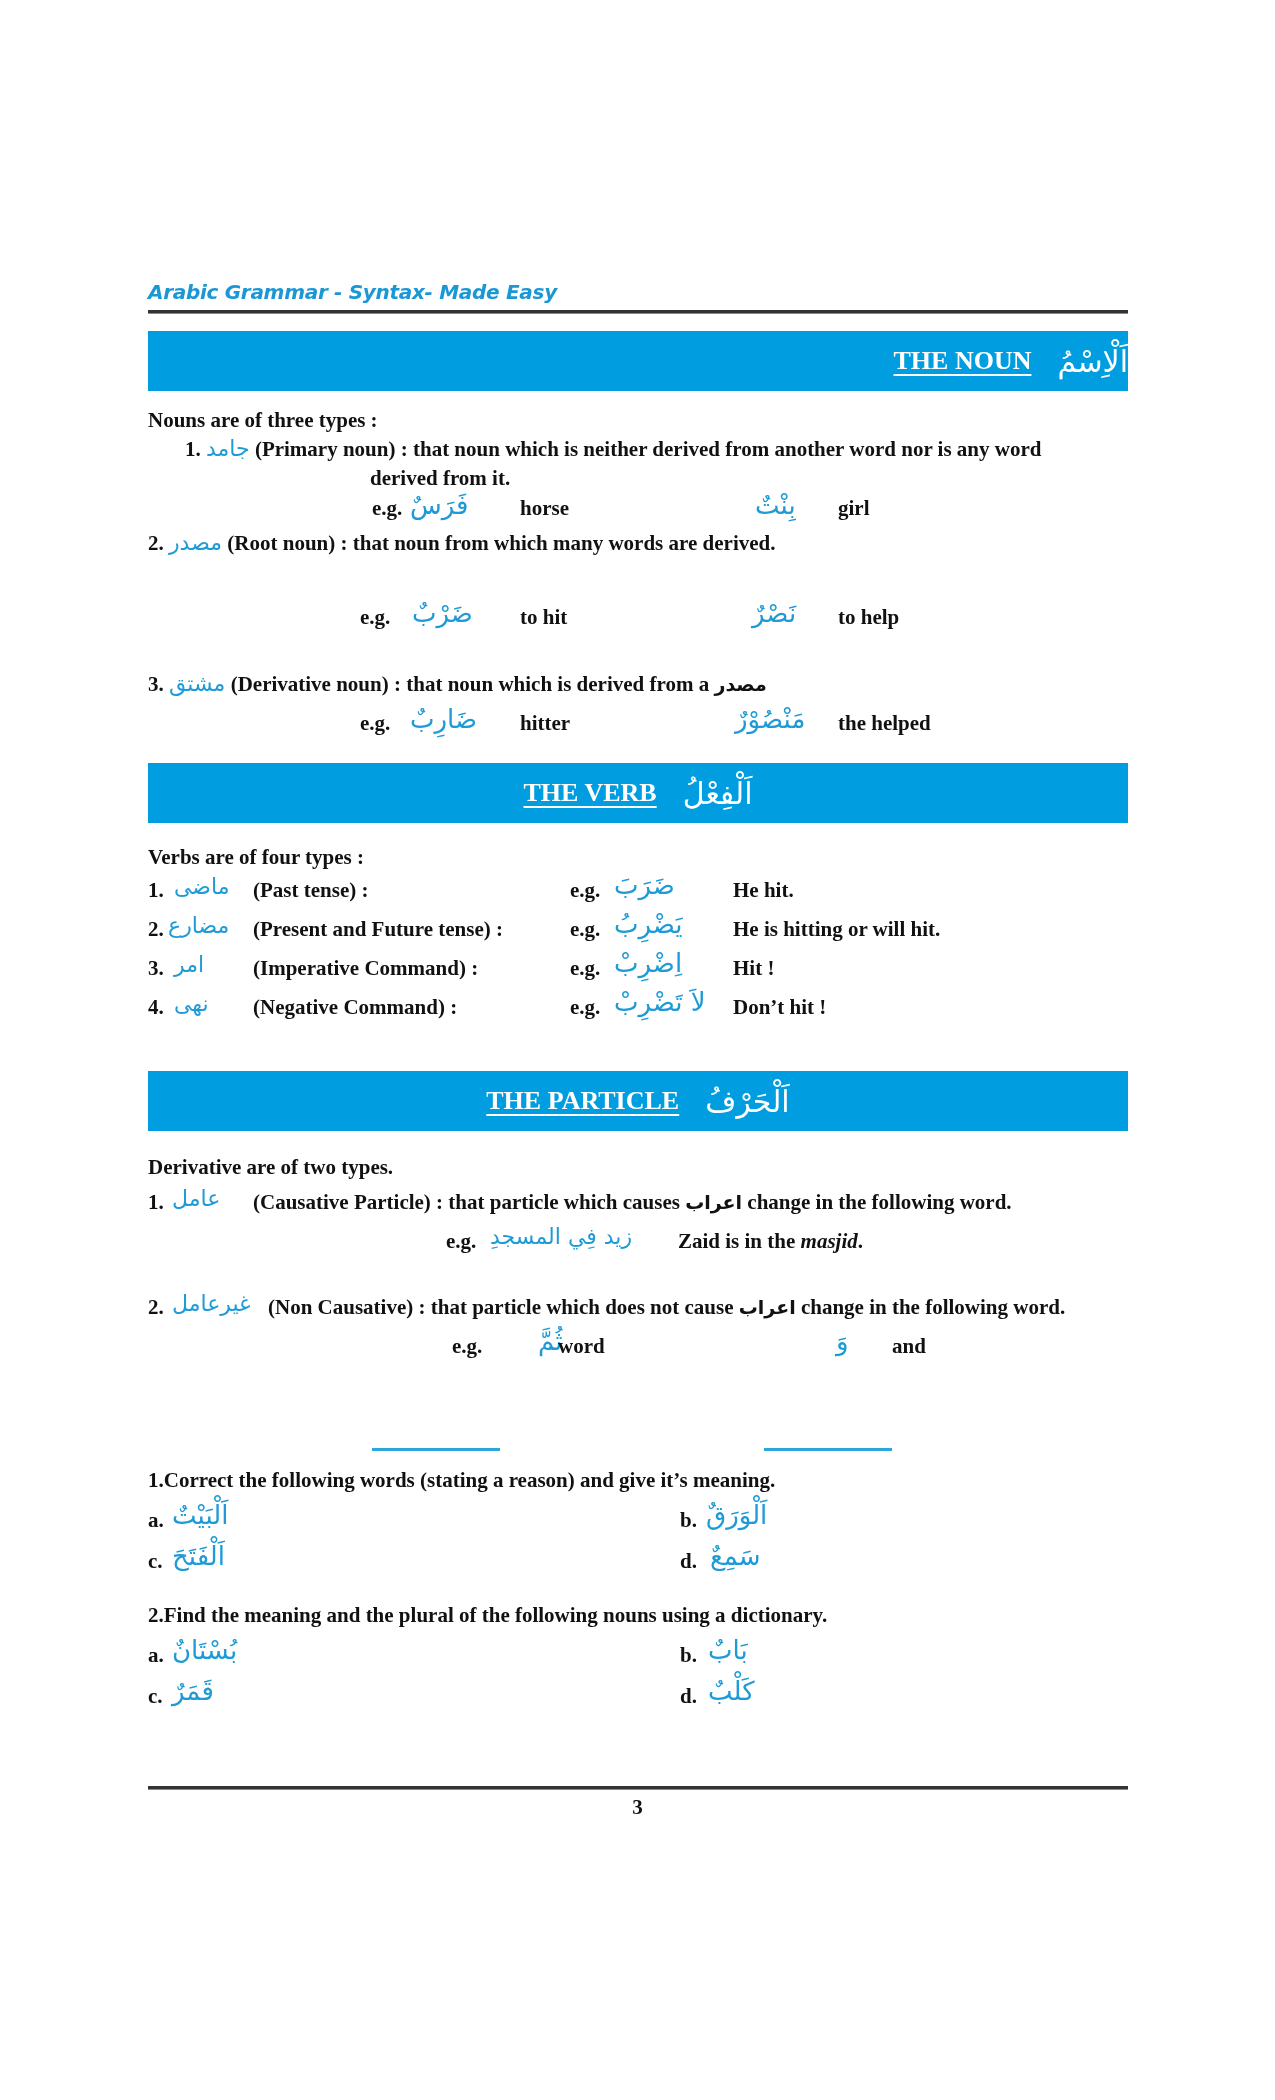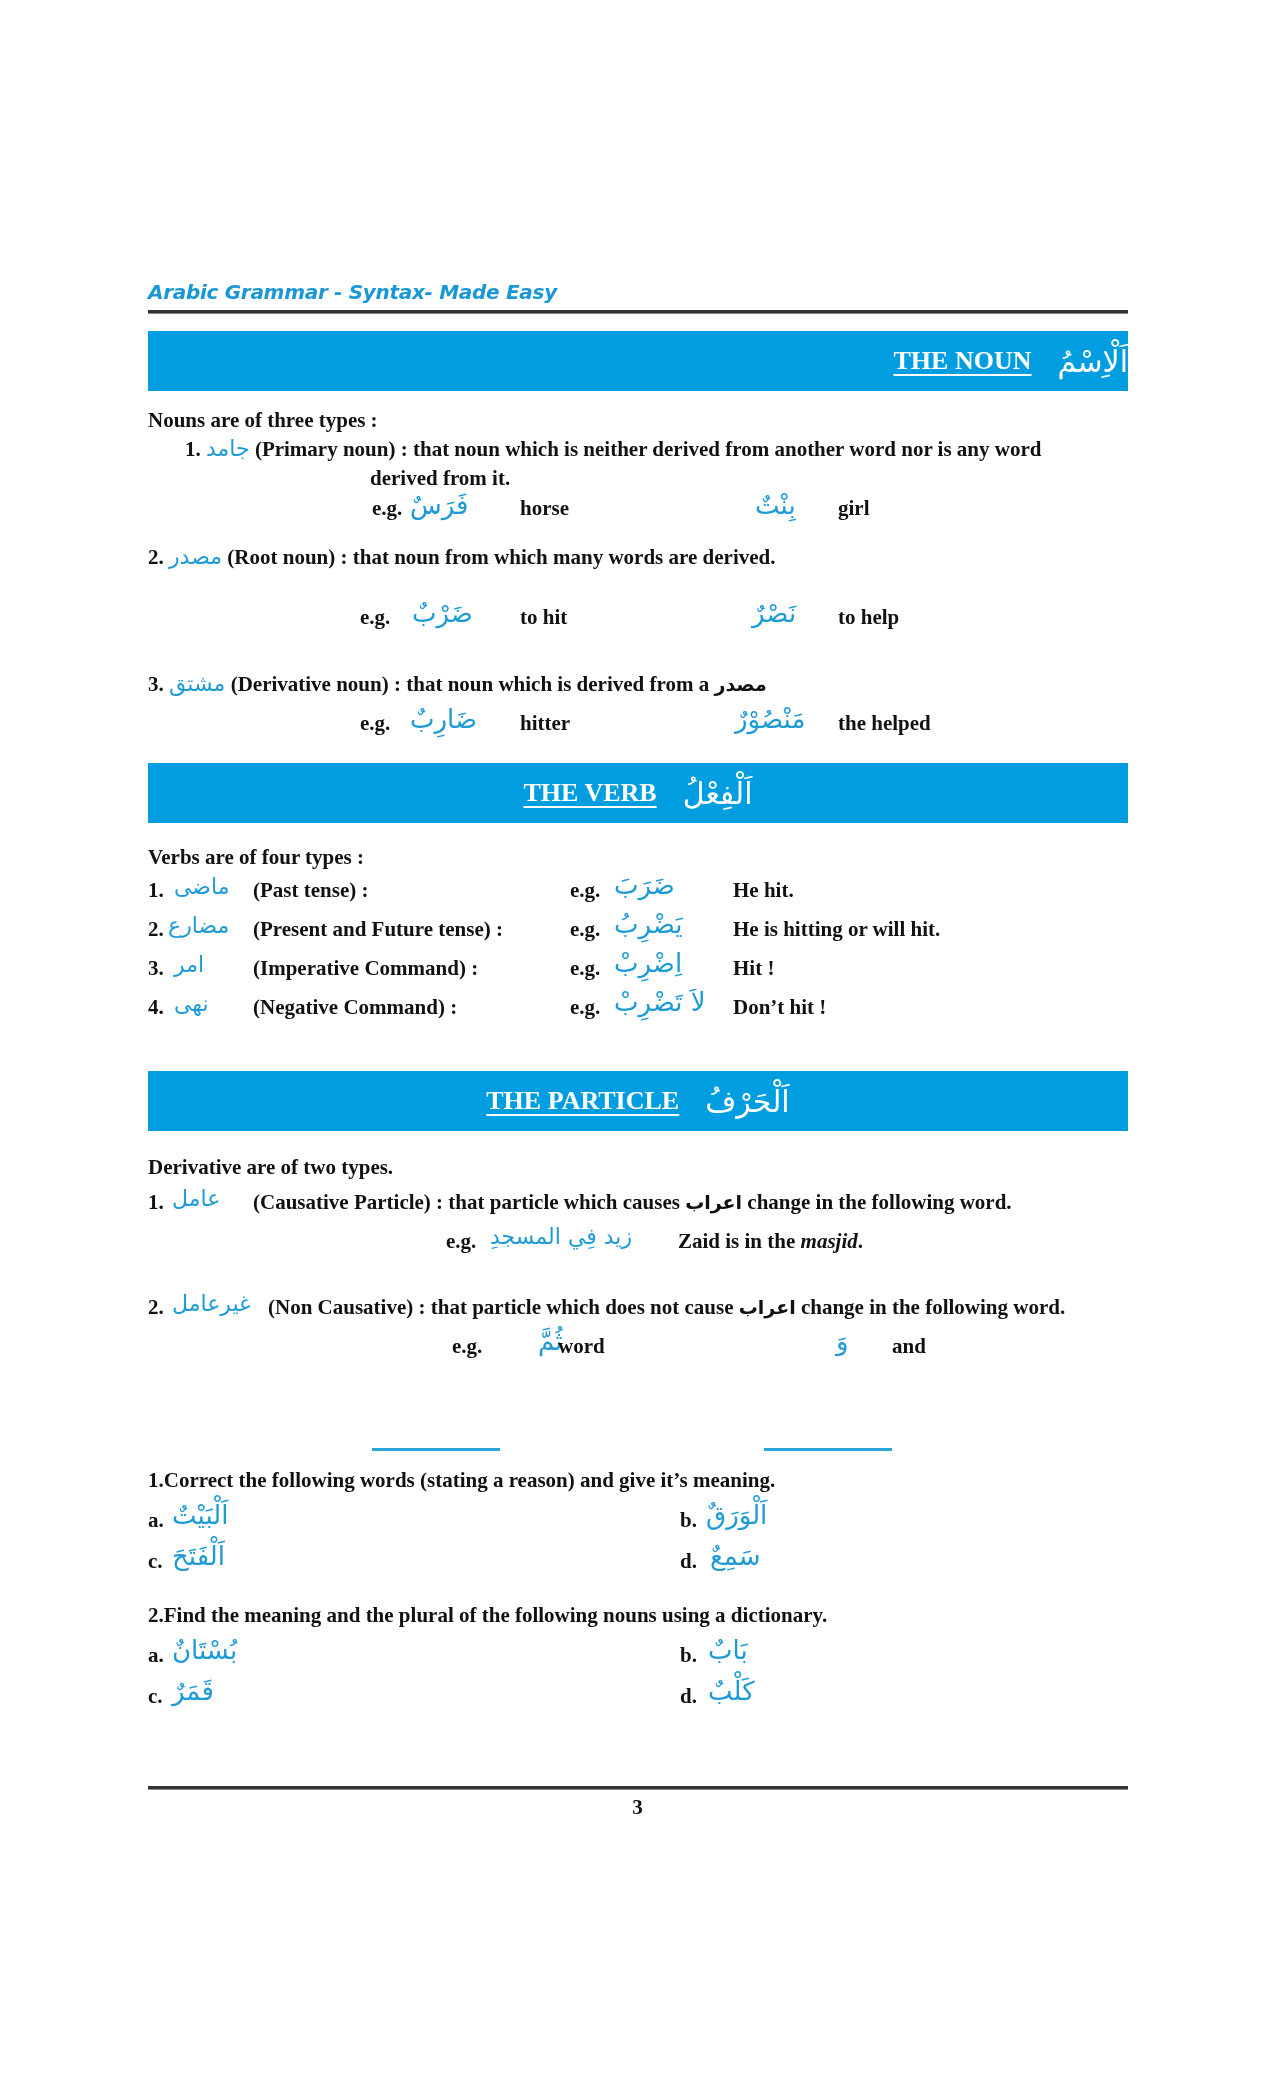--- a/index.html
+++ b/index.html
@@ -44,21 +44,21 @@
   <span class="ar ar-med">جامد</span>
   <span>(Primary noun) : that noun which is neither derived from another word nor is any word</span>
 </div>
 <div class="abs b" style="left:370px; top:466px;">derived from it.</div>
 <div class="abs b" style="left:372px; top:496px;">e.g.</div>
 <div class="abs ar ar-big" style="left:410px; top:490px;">فَرَسٌ</div>
 <div class="abs b" style="left:520px; top:496px;">horse</div>
 <div class="abs ar ar-big" style="left:755px; top:490px;">بِنْتٌ</div>
 <div class="abs b" style="left:838px; top:496px;">girl</div>
 
-<div class="abs b" style="left:148px; top:544px;">
+<div class="abs b" style="left:148px; top:530px;">
   <span>2.</span>
   <span class="ar ar-med">مصدر</span>
   <span>(Root noun)  : that noun from which many words are derived.</span>
 </div>
 <div class="abs b" style="left:360px; top:605px;">e.g.</div>
 <div class="abs ar ar-big" style="left:412px; top:598px;">ضَرْبٌ</div>
 <div class="abs b" style="left:520px; top:605px;">to hit</div>
 <div class="abs ar ar-big" style="left:752px; top:598px;">نَصْرٌ</div>
 <div class="abs b" style="left:838px; top:605px;">to help</div>
 

